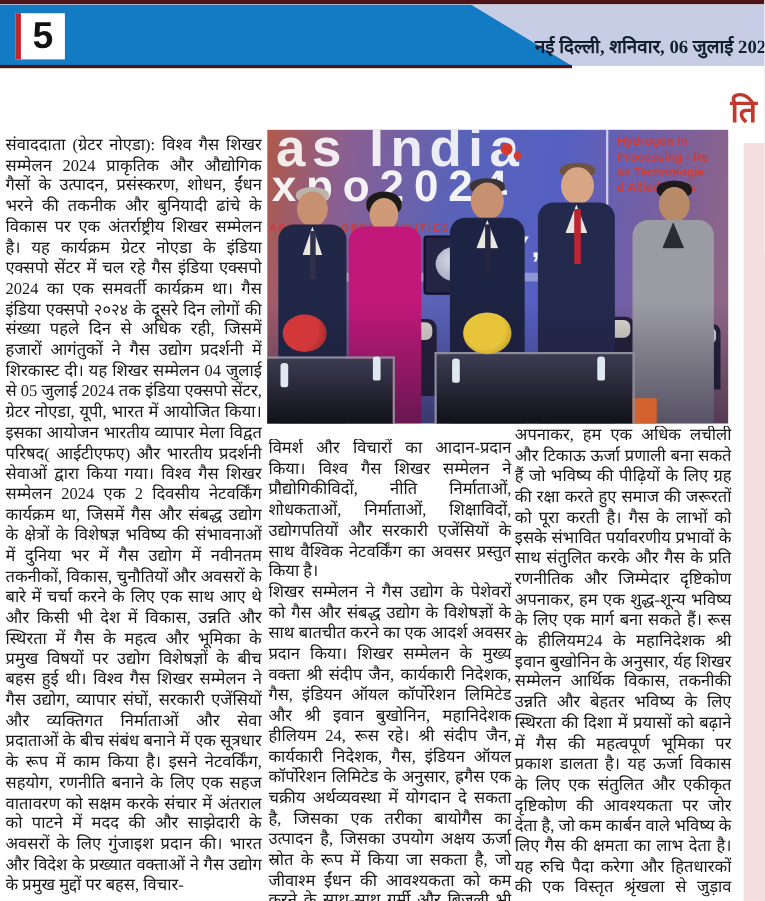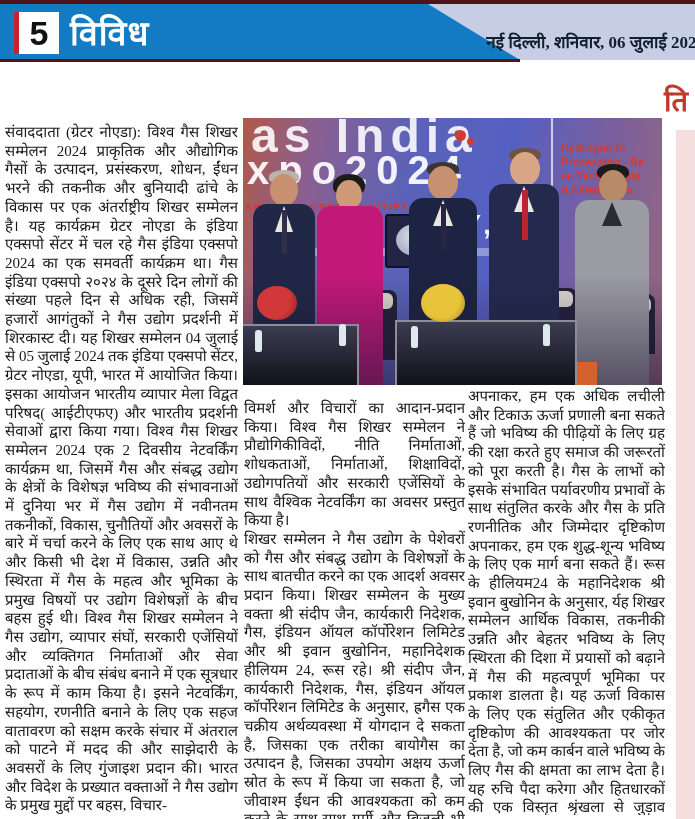--- a/index.html
+++ b/index.html
@@ -37,21 +37,21 @@
   .exp-title1{position:absolute;left:8px;top:-10px;font-family:"Liberation Sans",sans-serif;
               font-weight:bold;font-size:48px;letter-spacing:6px;color:rgba(255,255,255,.88);}
   .exp-title2{position:absolute;left:4px;top:30px;font-family:"Liberation Sans",sans-serif;
               font-weight:600;font-size:40px;letter-spacing:9px;color:rgba(255,255,255,.92);}
   .exp-dot{position:absolute;left:212px;top:12px;width:11px;height:11px;border-radius:50%;background:#d43a2e;}
   .exp-dot2{position:absolute;left:224px;top:20px;width:7px;height:7px;border-radius:50%;background:#d43a2e;}
   .exp-tagline{position:absolute;left:2px;top:84px;font-family:"Liberation Sans",sans-serif;
                font-weight:bold;font-size:9px;letter-spacing:2px;color:#cf3a34;}
   .exp-divider{position:absolute;left:308px;top:0;width:2px;height:95px;background:rgba(255,255,255,.7);}
   .exp-panel{position:absolute;left:318px;top:4px;width:100px;font-family:"Liberation Sans",sans-serif;
-             font-weight:bold;font-size:11px;line-height:14px;color:#d03c34;text-align:left;margin-top:19px;}
+             font-weight:bold;font-size:11px;line-height:14px;color:#d03c34;text-align:left;}
   .exp-date{position:absolute;left:26px;top:92px;font-family:"Liberation Sans",sans-serif;
             font-weight:bold;font-size:27px;letter-spacing:5px;color:rgba(255,255,255,.92);}
   .exp-venue{position:absolute;left:18px;top:130px;width:230px;height:8px;background:rgba(255,255,255,.35);
              border-radius:3px;}
   
   .person{position:absolute;}
   .head{position:absolute;border-radius:50%;background:#c79071;}
   .hair{position:absolute;border-radius:50% 50% 40% 40%;background:#1d1a1a;}
   .torso{position:absolute;border-radius:14px 14px 0 0;}
   .shirt{position:absolute;background:#e9e6e0;clip-path:polygon(50% 0,0 100%,100% 100%);}
@@ -72,21 +72,20 @@
 
 <div class="page">
 
   <div class="top-rule"></div>
   <div class="mast-lavender"></div>
   <div class="mast-blue"></div>
   <div class="mast-blue-underline"></div>
   <div class="pagenum-box">
     <span>5</span>
   </div>
-  <div class="section-title">विविध</div>
   <div class="dateline">नई दिल्ली, शनिवार, 06 जुलाई 2024</div>
 
   <div class="headline-fragment">ति</div>
 
   <div class="photo">
     <div class="exp-title1">as India</div>
     <div class="exp-dot"></div>
     <div class="exp-dot2"></div>
     <div class="exp-title2">xpo2024</div>
     <div class="exp-tagline">ABILITY + OPPORTUNITIES + GROWTH</div>

